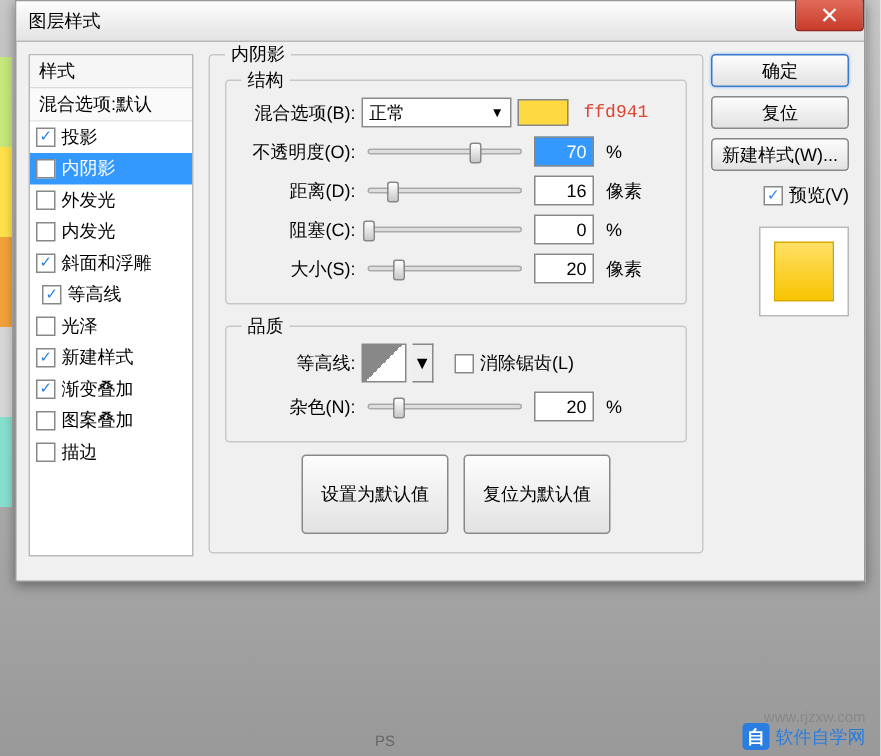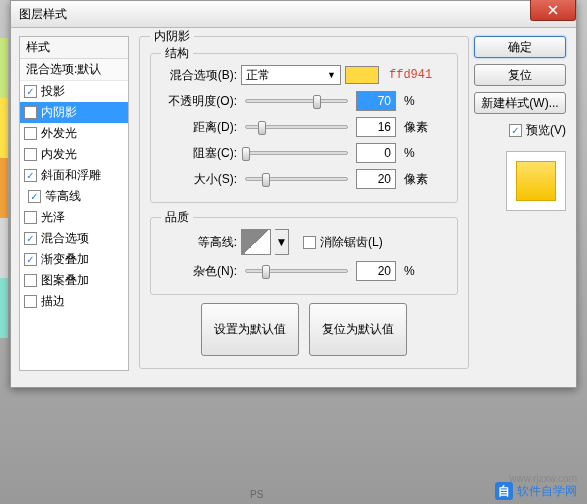--- a/index.html
+++ b/index.html
@@ -131,21 +131,21 @@
           <div class="side-item indent">
             <span class="chk checked"></span>
             <span>等高线</span>
           </div>
           <div class="side-item">
             <span class="chk"></span>
             <span>光泽</span>
           </div>
           <div class="side-item">
             <span class="chk checked"></span>
-            <span>混合选项</span>
+            <span>新建样式</span>
           </div>
           <div class="side-item">
             <span class="chk checked"></span>
             <span>渐变叠加</span>
           </div>
           <div class="side-item">
             <span class="chk"></span>
             <span>图案叠加</span>
           </div>
           <div class="side-item">

